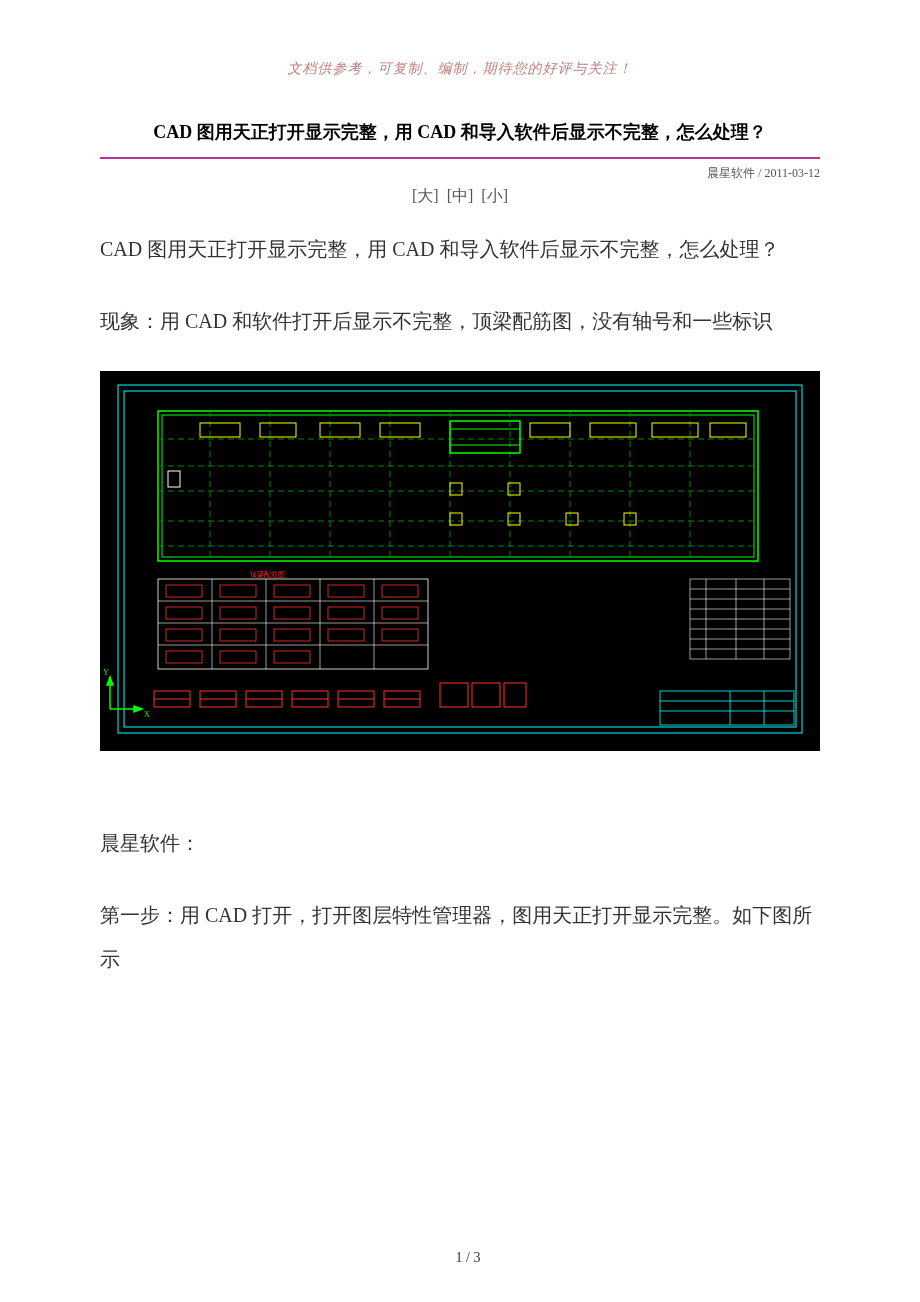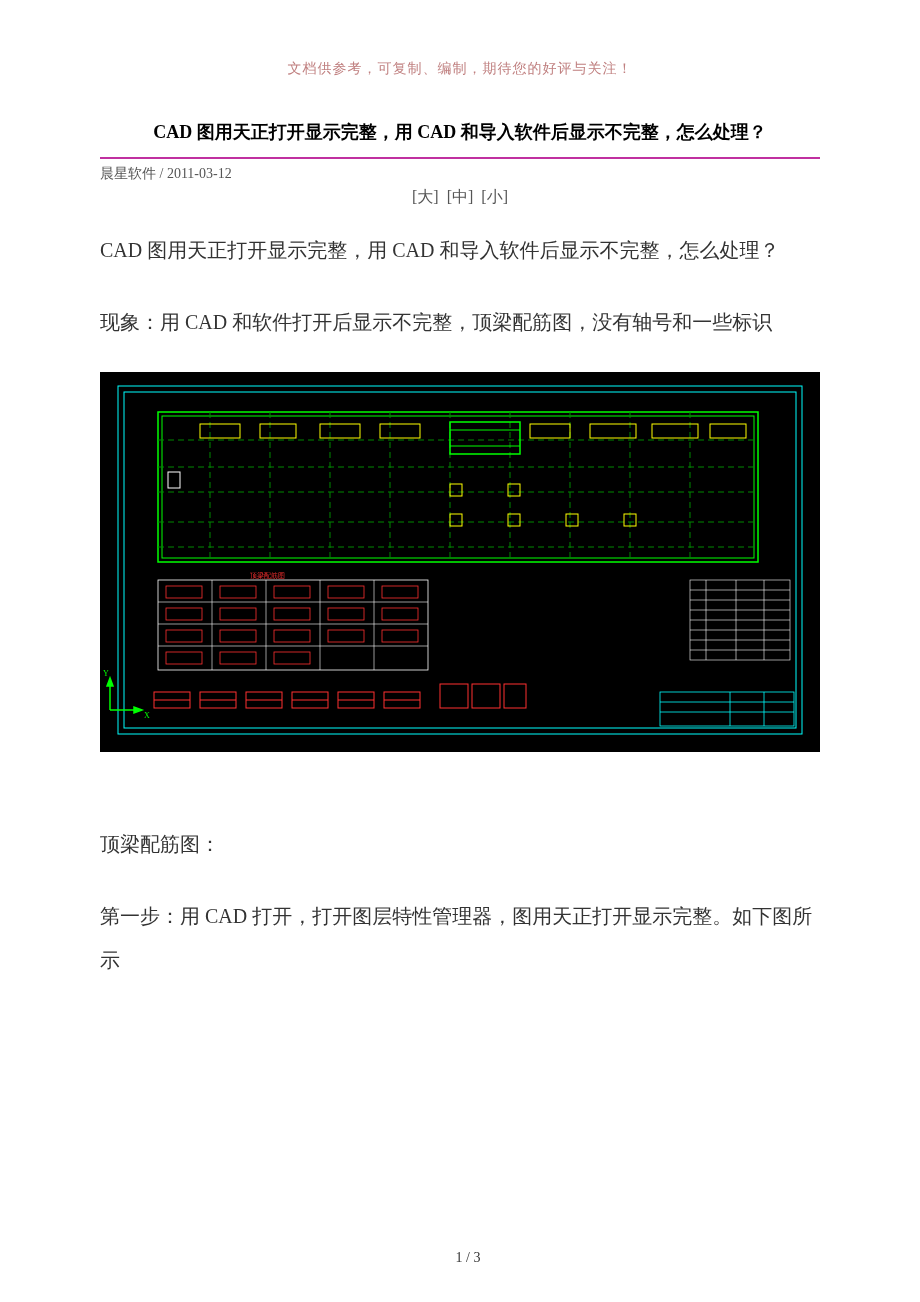--- a/index.html
+++ b/index.html
@@ -11,36 +11,37 @@
     color: #000;
     padding: 60px 100px 40px 100px;
     position: relative;
   }
   .header-note {
     text-align: center;
     font-size: 14px;
     color: #c08080;
     margin-bottom: 40px;
     letter-spacing: 1px;
+    font-style: italic;
   }
   .article-title {
     text-align: center;
     font-size: 18px;
     font-weight: bold;
     margin-bottom: 10px;
     line-height: 1.6;
   }
   .hr-purple {
     border: none;
     border-top: 2px solid #c030a0;
     margin-bottom: 6px;
   }
   .meta-line {
-    text-align: left;
-    font-size: 14px;
+    text-align: right;
+    font-size: 12px;
     color: #555;
     margin-bottom: 4px;
   }
   .size-links {
     text-align: center;
     font-size: 16px;
     color: #555;
     margin-bottom: 20px;
   }
   .size-links span { margin: 0 2px; cursor: pointer; }
@@ -211,16 +212,16 @@
       <line x1="560" y1="330" x2="694" y2="330"></line>
       <line x1="560" y1="340" x2="694" y2="340"></line>
       <line x1="630" y1="320" x2="630" y2="354"></line>
       <line x1="664" y1="320" x2="664" y2="354"></line>
     </g>
 
     <rect x="68" y="100" width="12" height="16" fill="none" stroke="#ffffff" stroke-width="1"></rect>
   </svg>
 </div>
 
-<p class="body-para">顶梁配筋图：</p>
+<p class="body-para">晨星软件：</p>
 <p class="body-para">第一步：用 CAD 打开，打开图层特性管理器，图用天正打开显示完整。如下图所示</p>
 
 <div class="page-num">1 / 3</div>
 
 </body></html>

